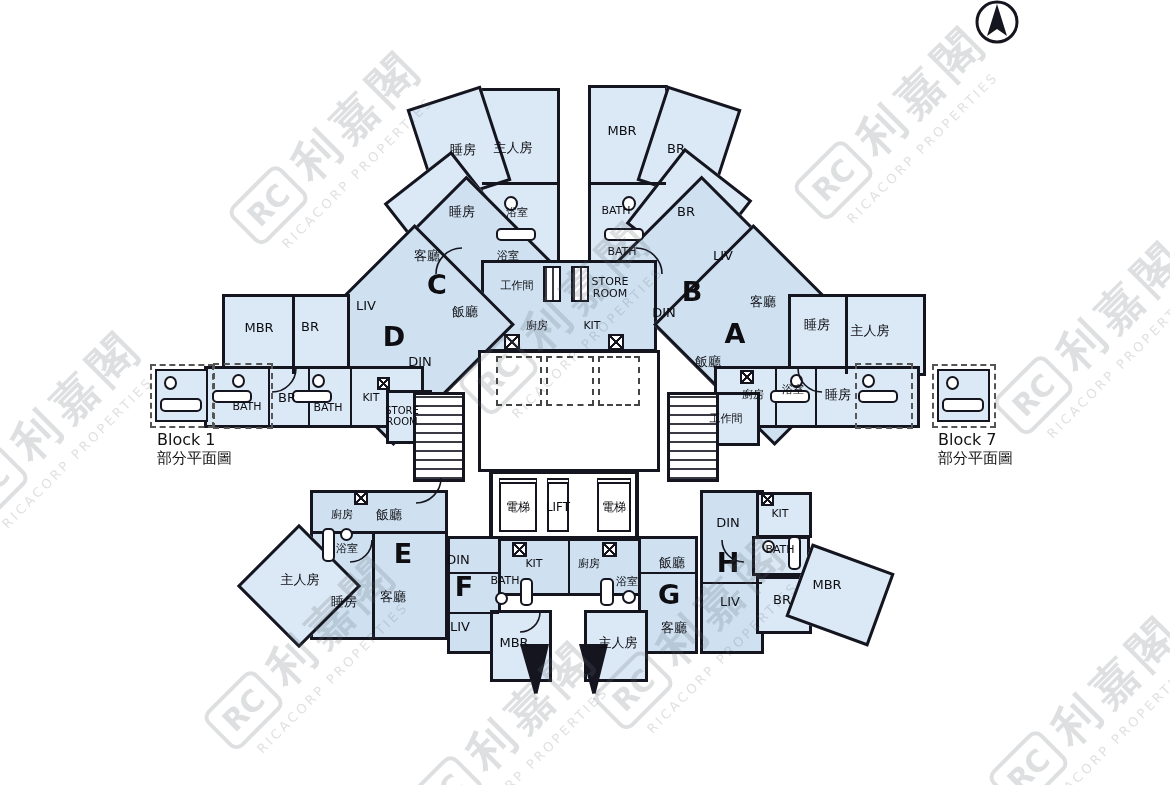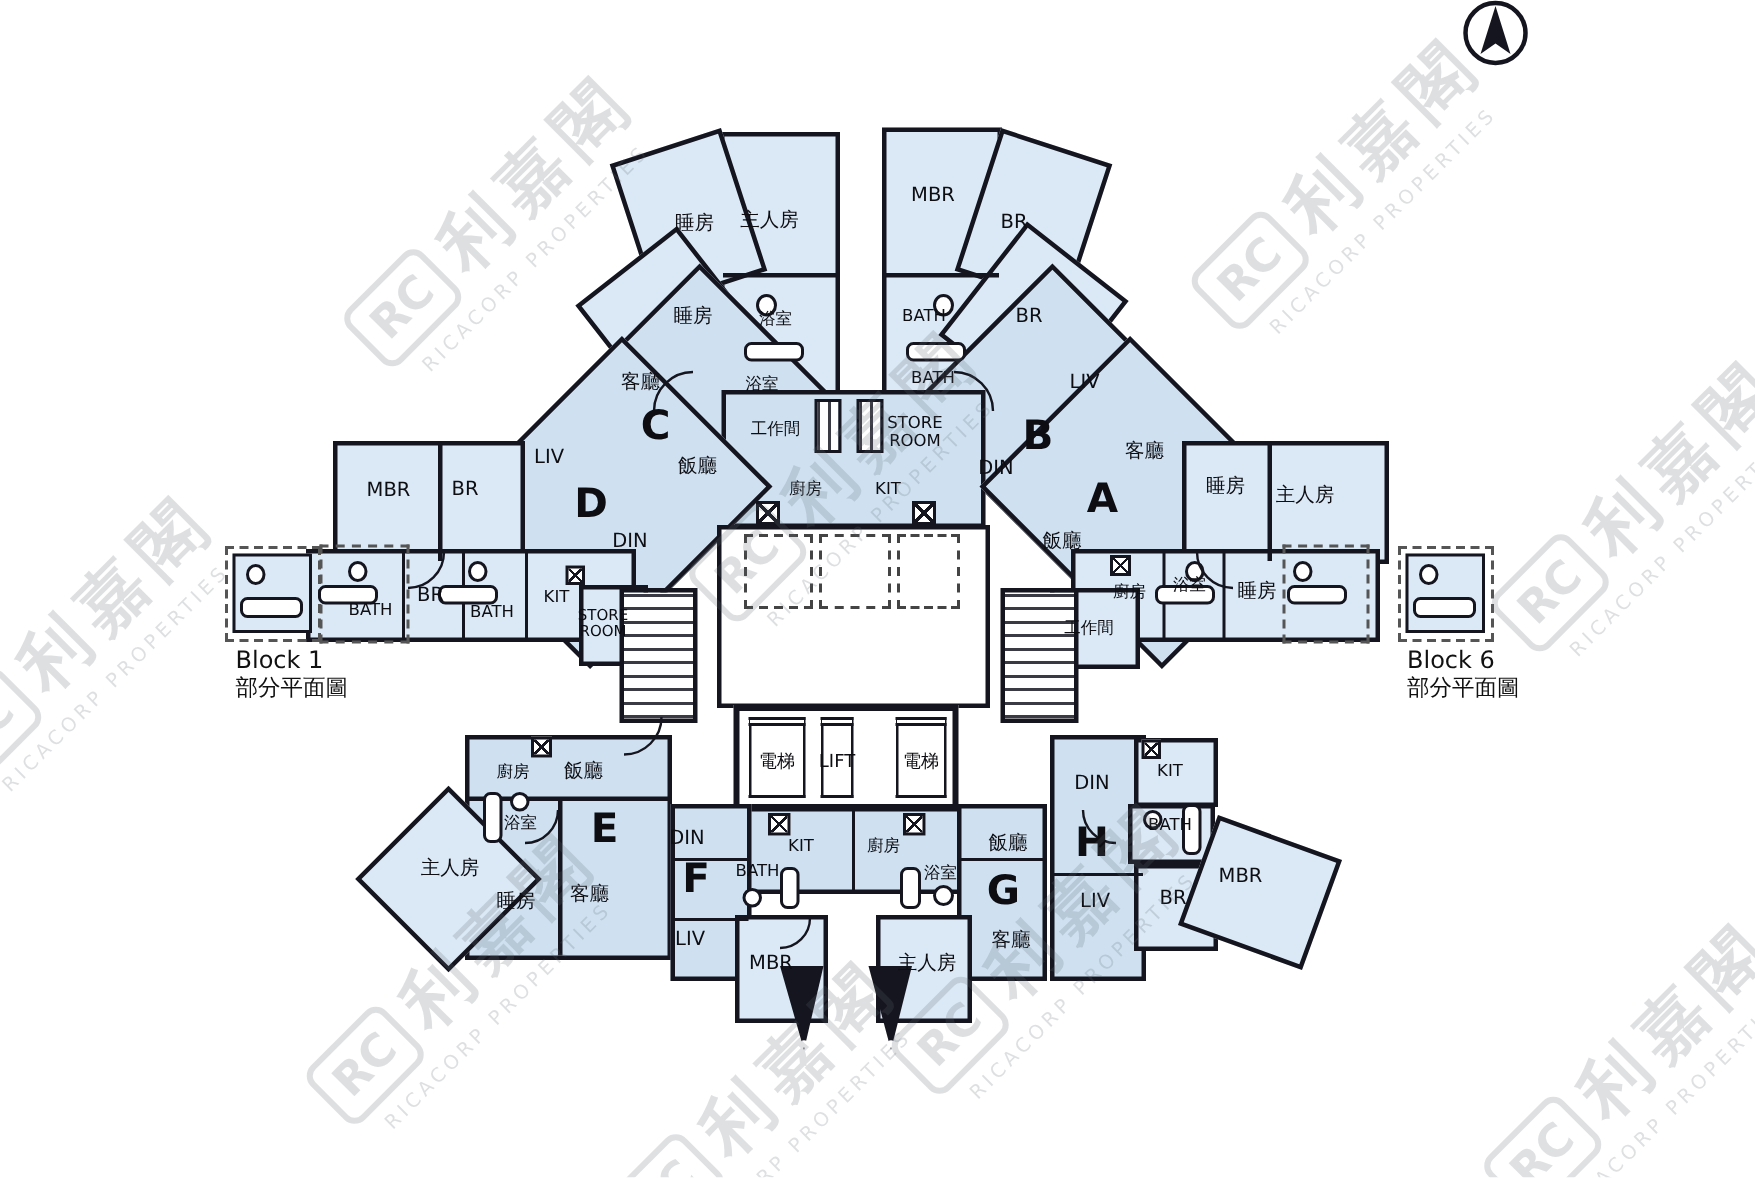--- a/index.html
+++ b/index.html
@@ -186,21 +186,21 @@
       <path d="M540,612 a20,20 0 0 1 -20,20"></path>
     </g>
   </svg>
 
   <div id="labels">
     <div class="caption" style="left:157px;top:430px;">
       <div>Block 1</div>
       <div class="l2">部分平面圖</div>
     </div>
     <div class="caption" style="left:938px;top:430px;">
-      <div>Block 6</div>
+      <div>Block 7</div>
       <div class="l2">部分平面圖</div>
     </div>
     <div id="room-labels">
         <span class="room-label" style="left: 513px; top: 148px;">主人房</span>
         <span class="room-label" style="left: 463px; top: 150px;">睡房</span>
         <span class="room-label" style="left: 462px; top: 212px;">睡房</span>
         <span class="room-label" style="left: 427px; top: 256px;">客廳</span>
         <span class="room-label" style="left: 517px; top: 213px; font-size: 11px;">浴室</span>
         <span class="room-label" style="left: 508px; top: 256px; font-size: 11px;">浴室</span>
         <span class="room-label" style="left: 517px; top: 286px; font-size: 11px;">工作間</span>

